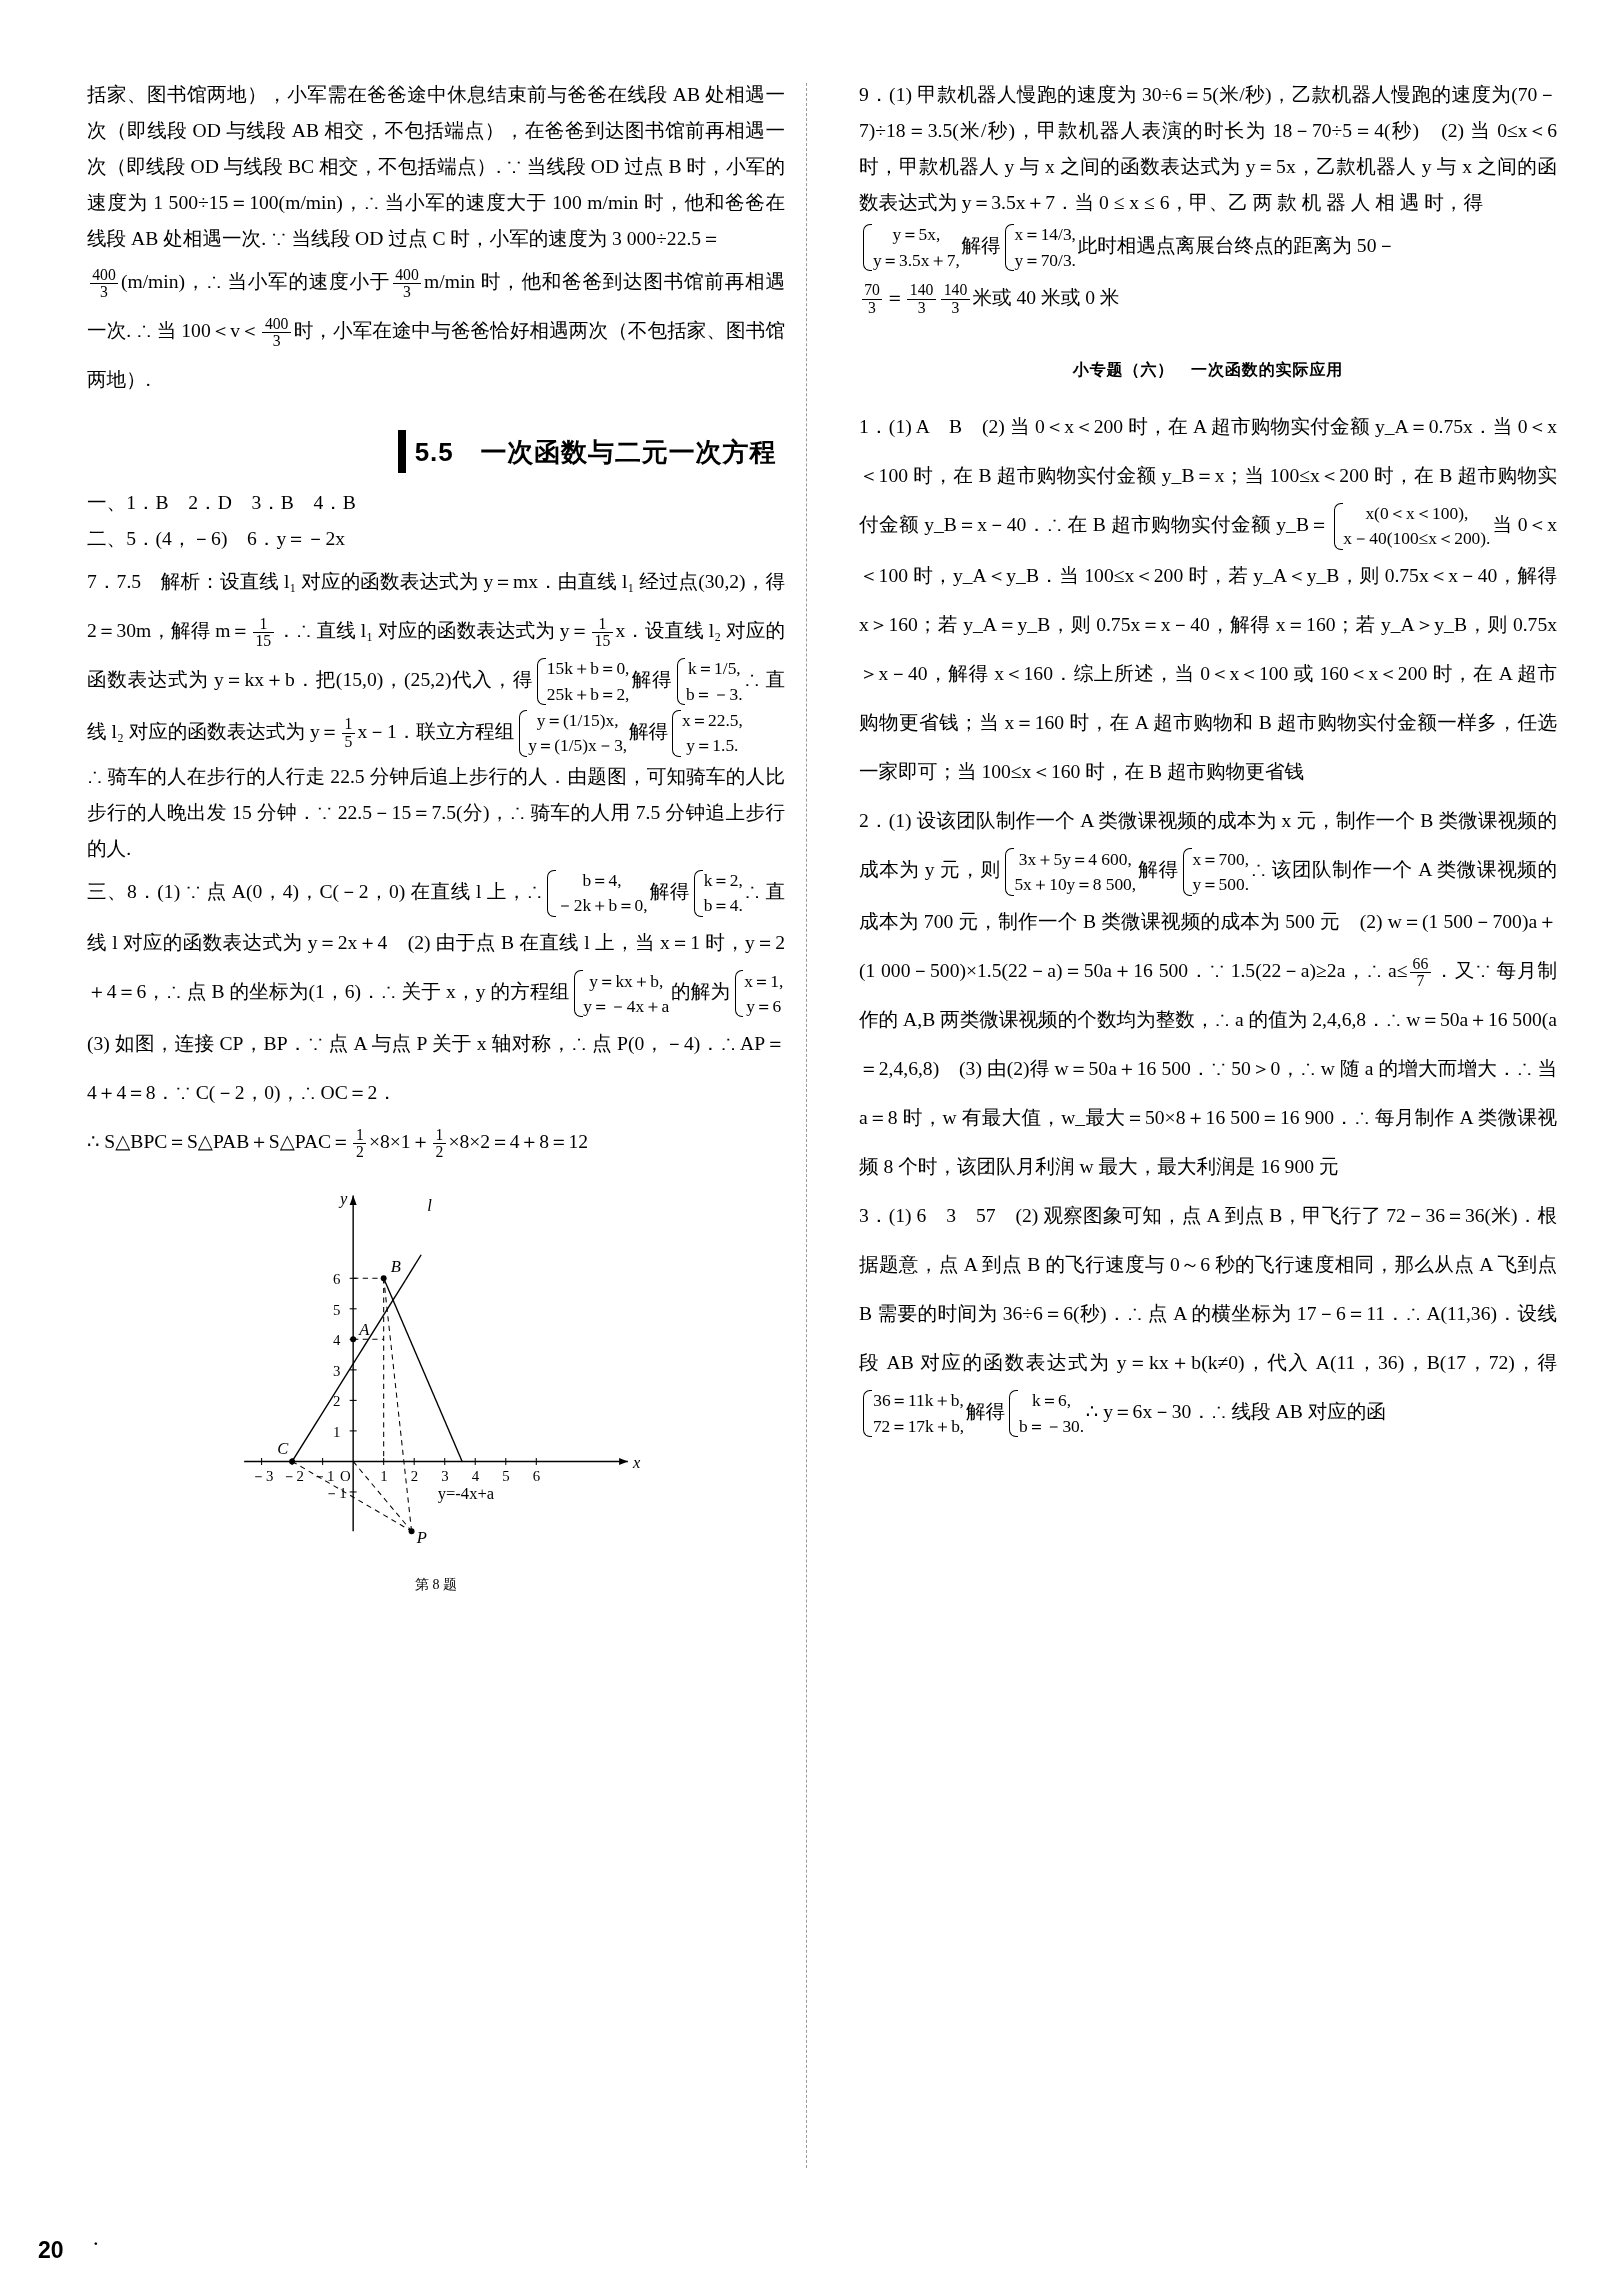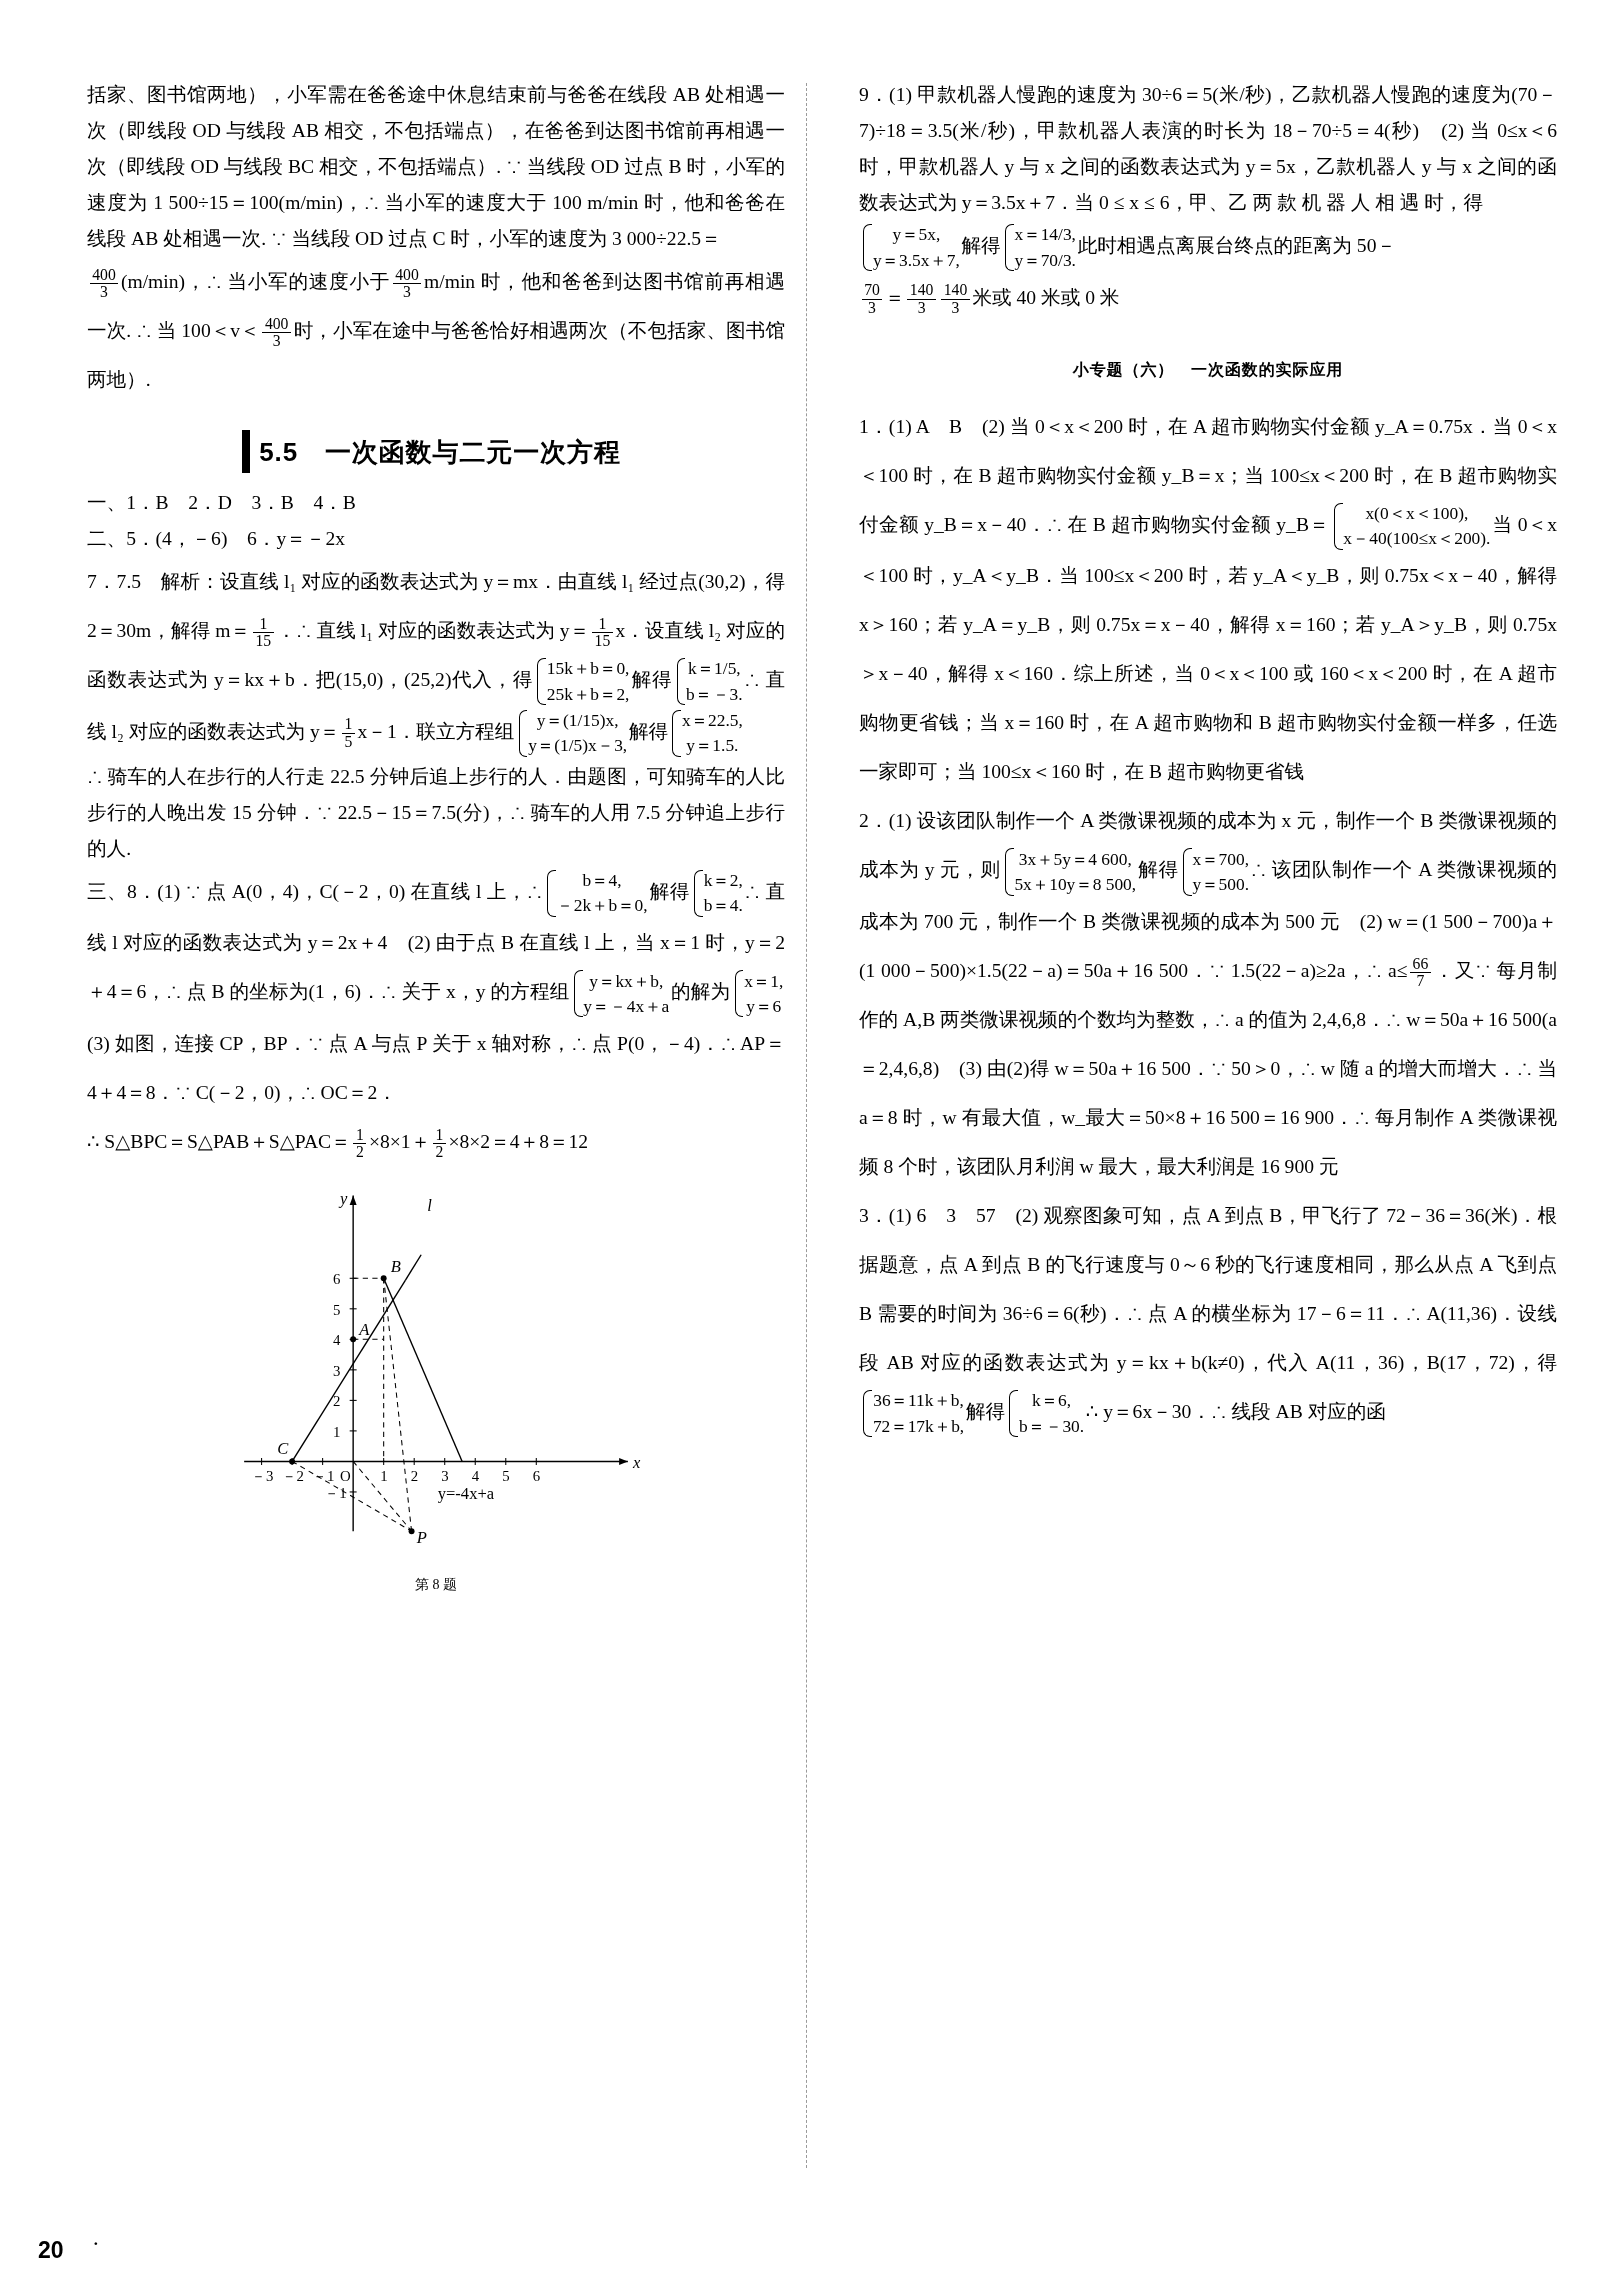--- a/index.html
+++ b/index.html
@@ -34,21 +34,21 @@
     left:798px;top:83px;
     width:0;height:2085px;
     border-left:0.9px dashed #9a9a9a;
   }
   p{margin:0 0 0 0;text-indent:0;}
   .sec-title{
     margin:26px 0 12.2px 0;
     font-size:26px;
     font-weight:bold;
     font-family:"Liberation Sans", sans-serif;
-    text-align:center;
+    text-align:right;
     letter-spacing:0.9px;
   }
   .sec-title .band{
     display:inline-block;
     padding:3.5px 8.7px 3.5px 8.7px;
     border-left:8.7px solid #000;
   }
   .sec-title2{
     margin:30px 0 14px 0;
     font-size:16px;

